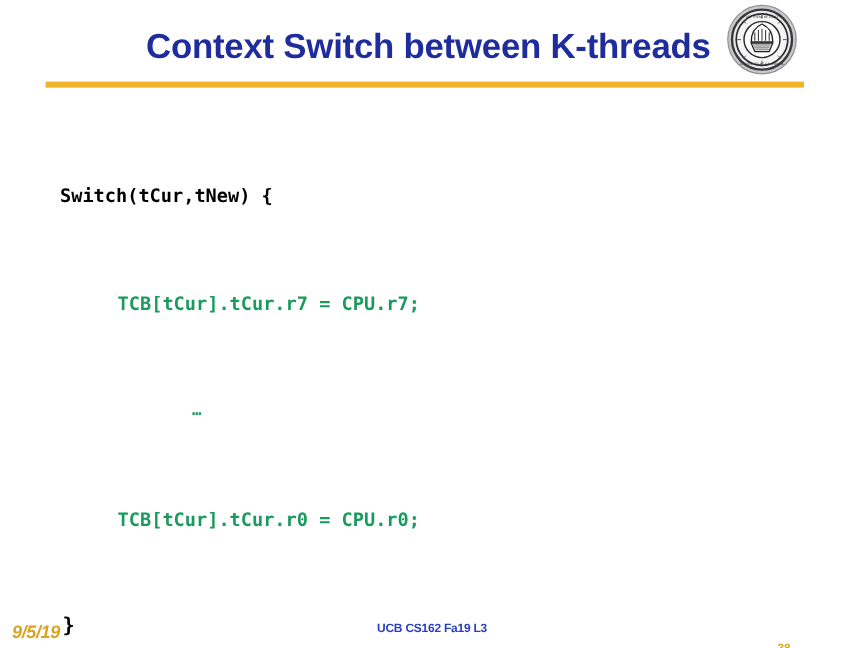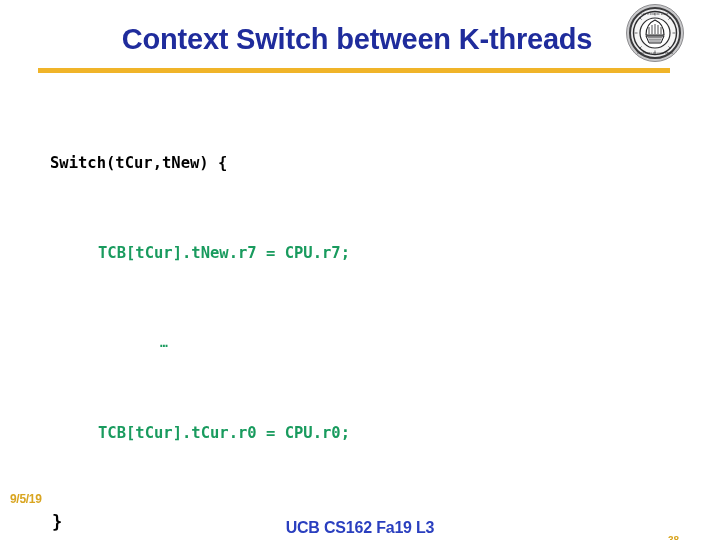--- a/index.html
+++ b/index.html
@@ -13,21 +13,20 @@
     font-family: "Liberation Sans", sans-serif;
     overflow: hidden;
     position: relative;
   }
 
   #slide {
     position: relative;
     width: 672px;
     height: 540px;
     background: #ffffff;
-    padding-left: 20px;
   }
 
   
   #title-block {
     position: absolute;
     left: 0;
     top: 22px;
     width: 720px;
     text-align: center;
   }
@@ -95,35 +94,36 @@
     font-size: 17px;
     font-weight: bold;
     color: #000000;
     line-height: 20px;
   }
 
   
   #footer-date {
     position: absolute;
     left: 10px;
-    top: 492px;
+    top: 519px;
     font-family: "Liberation Sans", sans-serif;
-    font-size: 12px;
+    font-size: 15px;
     font-weight: bold;
     color: #d9a520;
     letter-spacing: -0.3px;
+    font-style: italic;
   }
   #footer-center {
     position: absolute;
     left: 0;
     top: 519px;
     width: 720px;
     text-align: center;
     font-family: "Liberation Sans", sans-serif;
-    font-size: 16px;
+    font-size: 10px;
     font-weight: bold;
     color: #2a3fbf;
     letter-spacing: -0.2px;
   }
   #footer-page {
     position: absolute;
     right: 13px;
     top: 535px;
     font-family: "Liberation Sans", sans-serif;
     font-size: 10px;
@@ -158,21 +158,21 @@
       </g>
       <g fill="#2b2b2d" font-family="DejaVu Sans, sans-serif" font-size="2.6">
         <text x="30" y="11.6" text-anchor="middle">LET THERE BE LIGHT</text>
         <text x="30" y="51.3" text-anchor="middle">UNIVERSITY OF CALIFORNIA</text>
       </g>
     </svg>
   </div>
 
   <div id="code-block">
     <div class="code-line c-black">Switch(tCur,tNew) {</div>
-    <div class="code-line c-green" style="padding-left:48px">TCB[tCur].tNew.r7 = CPU.r7;</div>
+    <div class="code-line c-green" style="padding-left:48px">TCB[tCur].tCur.r7 = CPU.r7;</div>
     <div class="code-line c-green ellipsis" style="padding-left:110px">…</div>
     <div class="code-line c-green" style="padding-left:48px">TCB[tCur].tCur.r0 = CPU.r0;</div>
     
     
     
     
     
     
     
     

